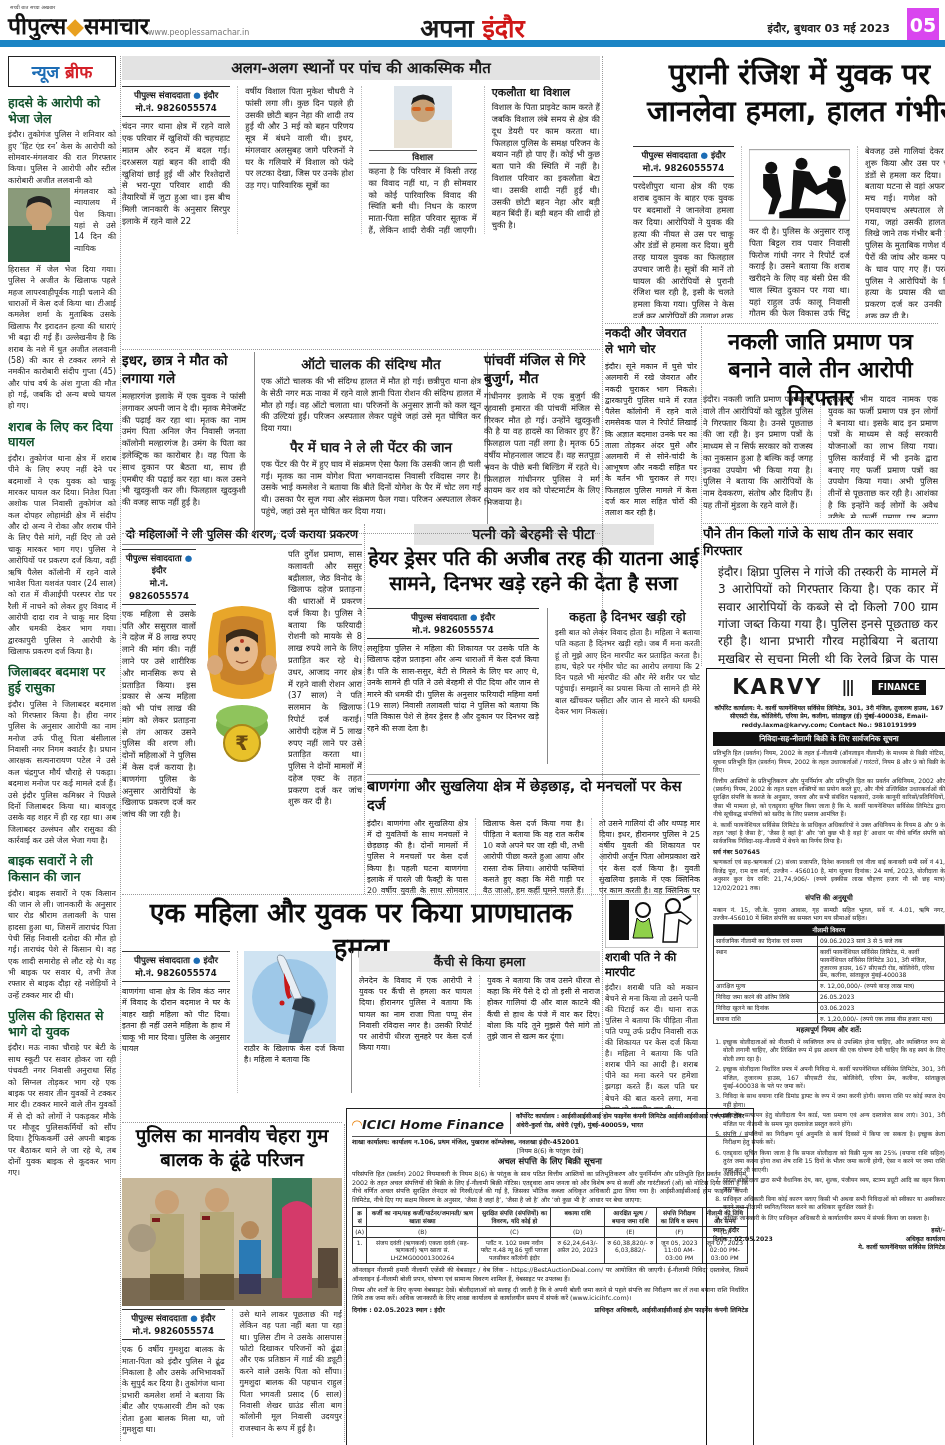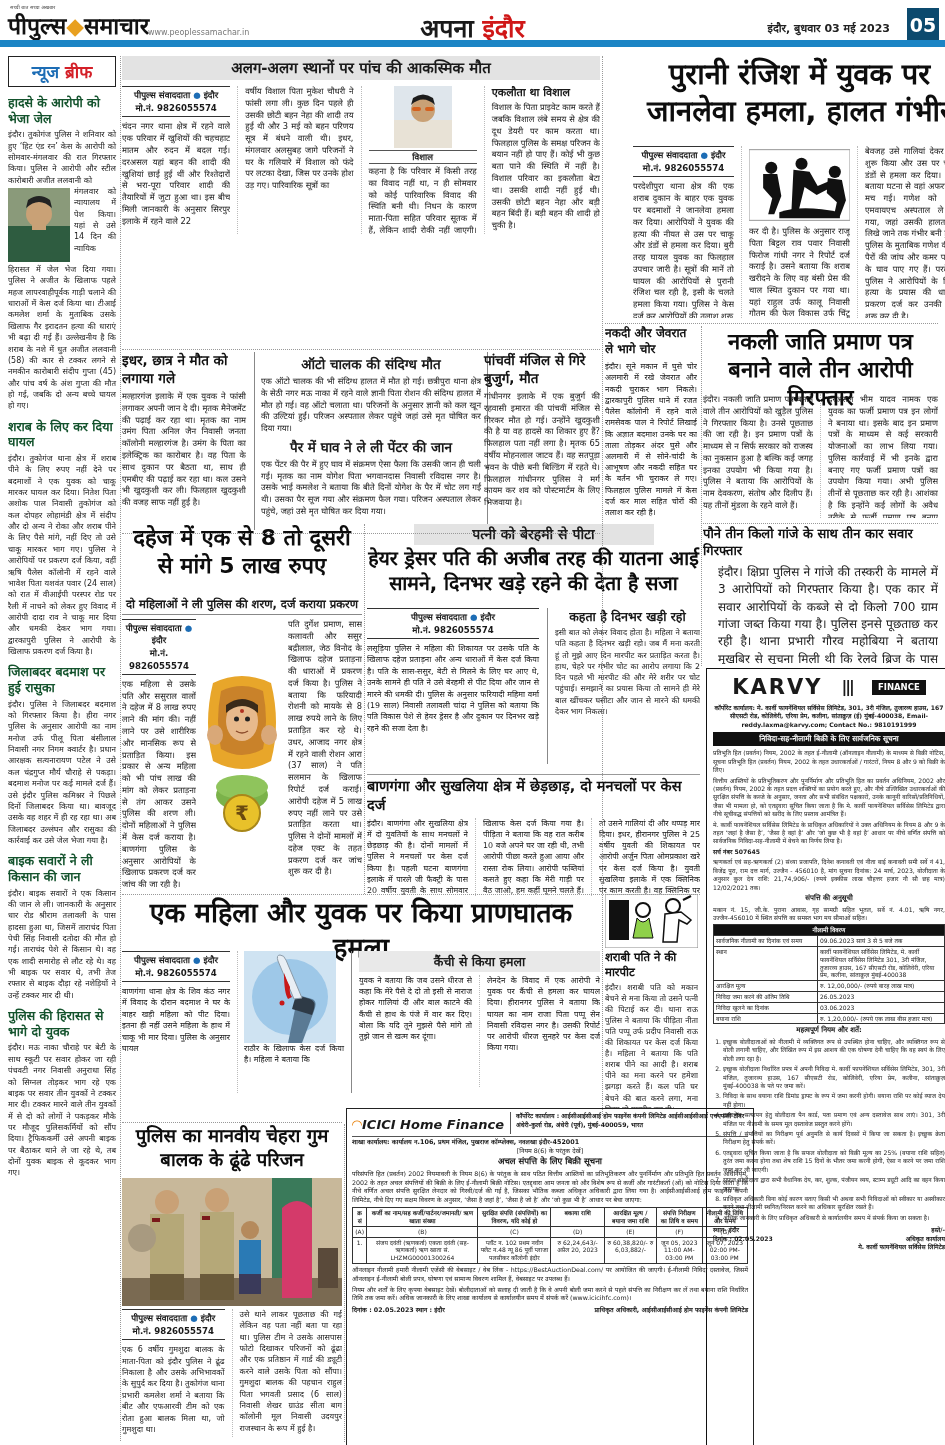--- a/index.html
+++ b/index.html
@@ -11,21 +11,21 @@
   
   #masthead{left:0;top:0;width:945px;height:47px;}
   .logo-tag{position:absolute;left:10px;top:4px;font-size:5px;color:#444;}
   .logo-main{position:absolute;left:8px;top:9px;font-size:23px;font-weight:bold;color:#111;letter-spacing:0px;}
   .logo-dot{color:#e8a020;}
   .logo-site{position:absolute;left:148px;top:28px;font-size:8px;color:#777;}
   .ed-title{position:absolute;left:0;right:0;top:10px;text-align:center;font-size:25px;font-weight:bold;}
   .ed-red{color:#cf1717;}
   .dateline{position:absolute;right:55px;top:20px;font-size:11px;font-weight:bold;color:#222;}
   .bluebar{position:absolute;left:0;top:40px;width:945px;height:7px;background:#1b84c4;}
-  .pagenum{position:absolute;right:6px;top:8px;width:32px;height:34px;background:#0c4a6e;color:#fff;
+  .pagenum{position:absolute;right:6px;top:8px;width:32px;height:34px;background:#d946ef;color:#fff;
            font-size:19px;font-weight:bold;text-align:center;line-height:34px;}
 
   
   #sidebar{left:8px;top:56px;width:108px;height:1385px;border-right:1px dotted #999;padding-right:4px;}
   .nb-box{border:1.5px solid #222;text-align:center;font-size:17px;font-weight:bold;padding:3px 0;margin-bottom:8px;}
   .nb-blue{color:#1d6db5;}.nb-red{color:#d42028;}
   .sb-h{font-size:12.5px;font-weight:bold;line-height:1.25;margin:7px 0 3px 0;color:#14532d;}
   .sb-p{font-size:8px;line-height:1.42;color:#222;}
   .sb-photo{width:62px;height:74px;float:left;margin:2px 4px 2px 0;}
 
@@ -277,21 +277,20 @@
       <div class="col">दरअसल भीम यादव नामक एक युवक का फर्जी प्रमाण पत्र इन लोगों ने बनाया था। इसके बाद इन प्रमाण पत्रों के माध्यम से कई सरकारी योजनाओं का लाभ लिया गया। पुलिस कार्रवाई में भी इनके द्वारा बनाए गए फर्जी प्रमाण पत्रों का उपयोग किया गया। अभी पुलिस तीनों से पूछताछ कर रही है। आशंका है कि इन्होंने कई लोगों के अवैध तरीके से फर्जी प्रमाण पत्र बनाए होंगे।</div>
     </div>
   </div>
 
   <div class="abs" id="ganja">
     <div class="sech" style="font-size:13px">पौने तीन किलो गांजे के साथ तीन कार सवार गिरफ्तार</div>
     <p>इंदौर। क्षिप्रा पुलिस ने गांजे की तस्करी के मामले में 3 आरोपियों को गिरफ्तार किया है। एक कार में सवार आरोपियों के कब्जे से दो किलो 700 ग्राम गांजा जब्त किया गया है। पुलिस इनसे पूछताछ कर रही है। थाना प्रभारी गौरव महोबिया ने बताया मुखबिर से सूचना मिली थी कि रेलवे ब्रिज के पास बरलाई जागीर इलाके से गांजे की तस्करी होने वाली है। सूचना पर घेराबंदी कर एक कार को रोककर तलाशी ली। कार से 2 किलो 700 ग्राम गांजा मिला है। कार में सवार आरोपियों ने अपनी पहचान रवि चौहान निवासी डाबली, प्रेम देवड़ा निवासी छतुनिया और नवीन यादव निवासी डाबली के रूप में बताई है। आरोपियों के खिलाफ प्रकरण दर्ज कर जांच शुरू की गई है।</p>
   </div>
 
   <div class="abs" id="dowry">
-    <div class="hl">दहेज में एक से 8 तो दूसरी से मांगे 5 लाख रुपए</div>
     <div class="dowry-sub">दो महिलाओं ने ली पुलिस की शरण, दर्ज कराया प्रकरण</div>
     <div class="cols">
       <div class="col">
         <div class="byline"><span>पीपुल्स संवाददाता</span> <span class="by-dot">●</span> <span>इंदौर</span><span class="by-ph">मो.नं. 9826055574</span></div>
         <span>एक महिला से उसके पति और ससुराल वालों ने दहेज में 8 लाख रुपए लाने की मांग की। नहीं लाने पर उसे शारीरिक और मानसिक रूप से प्रताड़ित किया। इस प्रकार से अन्य महिला को भी पांच लाख की मांग को लेकर प्रताड़ना से तंग आकर उसने पुलिस की शरण ली। दोनों महिलाओं ने पुलिस में केस दर्ज कराया है। बाणगंगा पुलिस के अनुसार आरोपियों के खिलाफ प्रकरण दर्ज कर जांच की जा रही है।</span>
       </div>
       <svg class="dowry-img" viewBox="0 0 78 170">
         <path d="M10 8 q29 -14 58 0 q10 40 0 78 q-29 16 -58 0 q-10 -38 0 -78 z" fill="#e8a62a"></path>
         <path d="M18 16 q21 -10 42 0 q6 30 0 58 q-21 12 -42 0 q-6 -28 0 -58 z" fill="#c9822a"></path>
         <ellipse cx="39" cy="46" rx="16" ry="20" fill="#e7b98c"></ellipse>
@@ -349,22 +348,22 @@
           <path d="M52 44 l14 4 q6 2 4 10 l-2 6 l-20 -6 z" fill="#2e3a46"></path>
           <path d="M50 48 L34 10 q-2 -6 2 -6 q4 0 6 5 l16 38 z" fill="#e8eef4" stroke="#8a9aa8" stroke-width="1"></path>
           <path d="M40 22 q3 8 6 14 q-1 6 2 10 l-4 2 q-4 -6 -4 -26 z" fill="#c81818"></path>
           <circle cx="38" cy="52" r="2.5" fill="#c81818"></circle>
         </svg>
         <div class="smalltxt">राठौर के खिलाफ केस दर्ज किया है। महिला ने बताया कि</div>
       </div>
       <div class="kainchi">
         <div class="kainchi-h">कैंची से किया हमला</div>
         <div class="cols" style="height:112px">
+          <div class="col" style="font-size:7.9px">लेनदेन के विवाद में एक आरोपी ने युवक पर कैंची से हमला कर घायल दिया। हीरानगर पुलिस ने बताया कि घायल का नाम राजा पिता पप्पू सेन निवासी रविदास नगर है। उसकी रिपोर्ट पर आरोपी धीरज सुनहरे पर केस दर्ज किया गया।</div>
           <div class="col" style="font-size:7.9px">युवक ने बताया कि जब उसने धीरज से कहा कि मेरे पैसे दे दो तो इसी से नाराज होकर गालियां दी और बाल काटने की कैंची से हाथ के पंजे में वार कर दिए। बोला कि यदि तूने मुझसे पैसे मांगे तो तुझे जान से खत्म कर दूंगा।</div>
-          <div class="col" style="font-size:7.9px">लेनदेन के विवाद में एक आरोपी ने युवक पर कैंची से हमला कर घायल दिया। हीरानगर पुलिस ने बताया कि घायल का नाम राजा पिता पप्पू सेन निवासी रविदास नगर है। उसकी रिपोर्ट पर आरोपी धीरज सुनहरे पर केस दर्ज किया गया।</div>
         </div>
       </div>
     </div>
   </div>
 
   <div class="abs" id="drunk">
     <svg class="cartoon" viewBox="0 0 93 54">
       <rect width="93" height="54" fill="#fff" stroke="#888" stroke-width="1"></rect>
       <rect x="4" y="6" width="20" height="40" fill="#111"></rect>
       <circle cx="38" cy="16" r="7" fill="#fff" stroke="#111" stroke-width="2"></circle>

